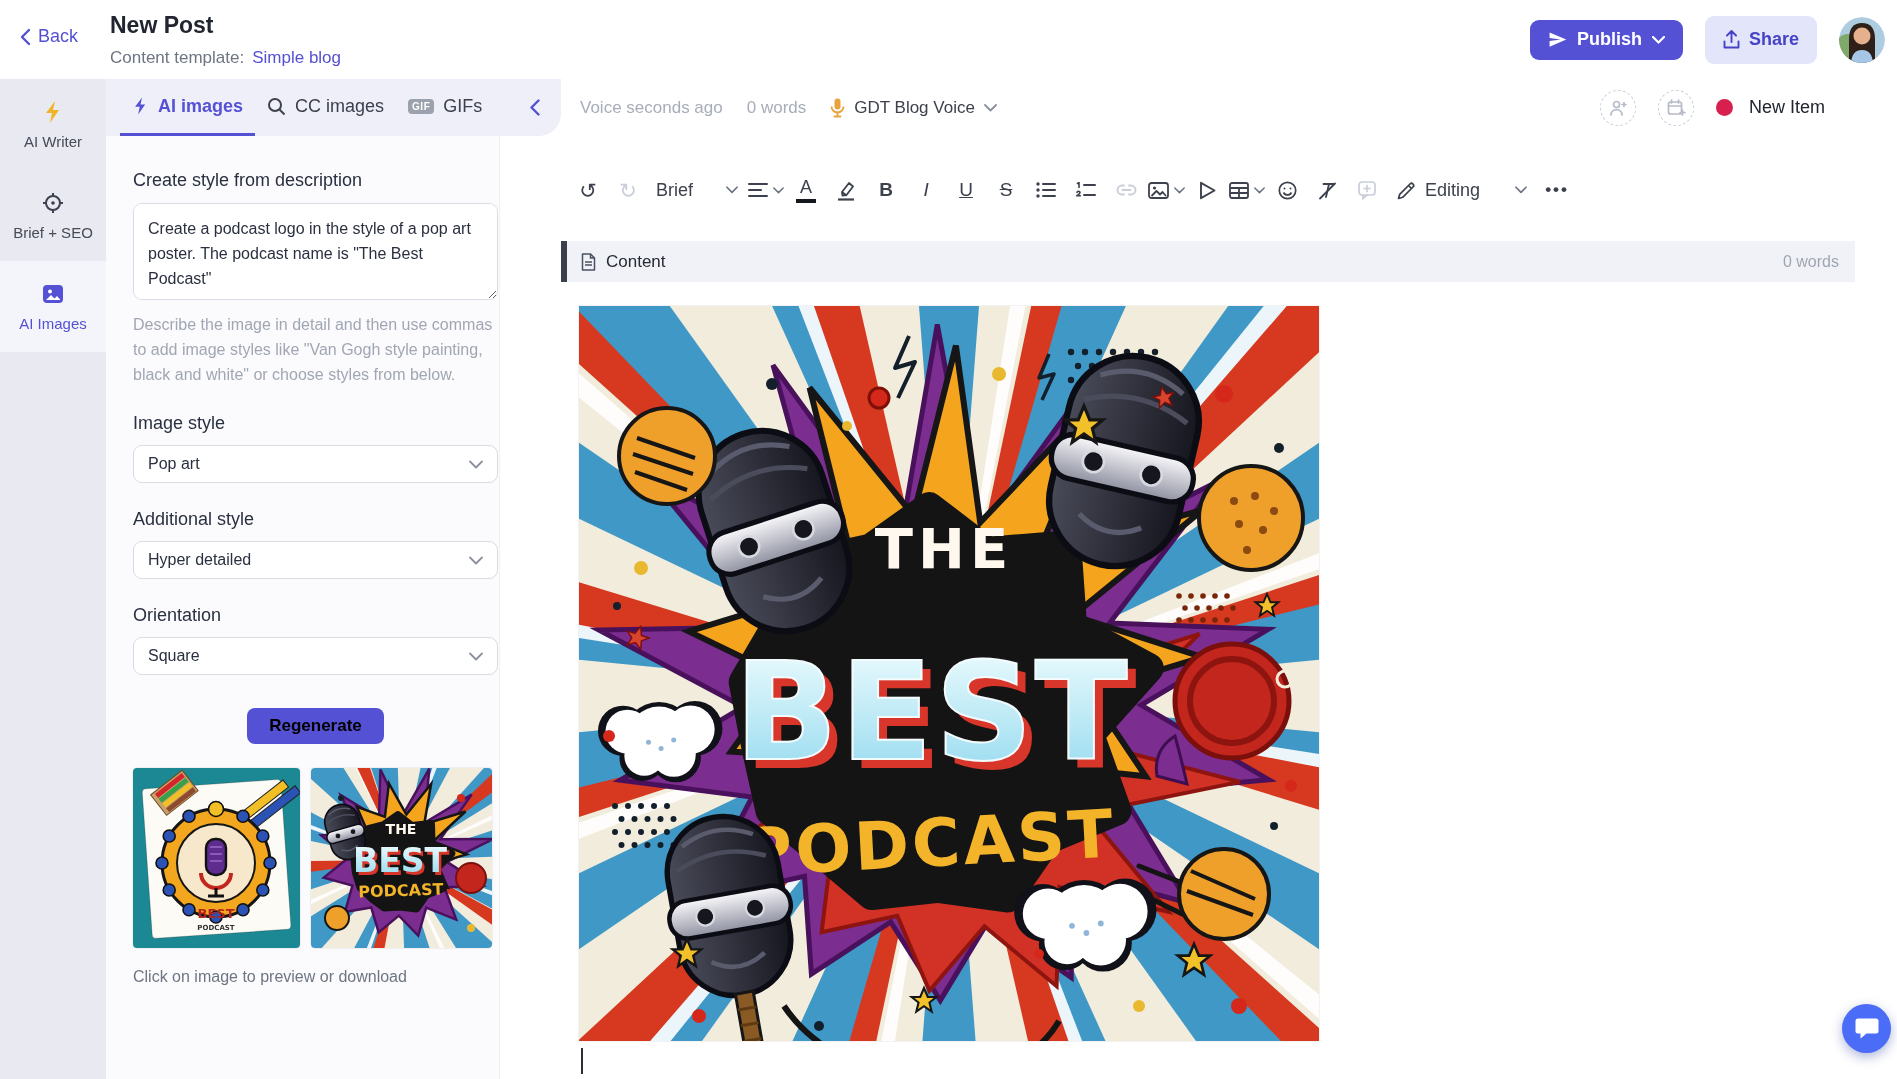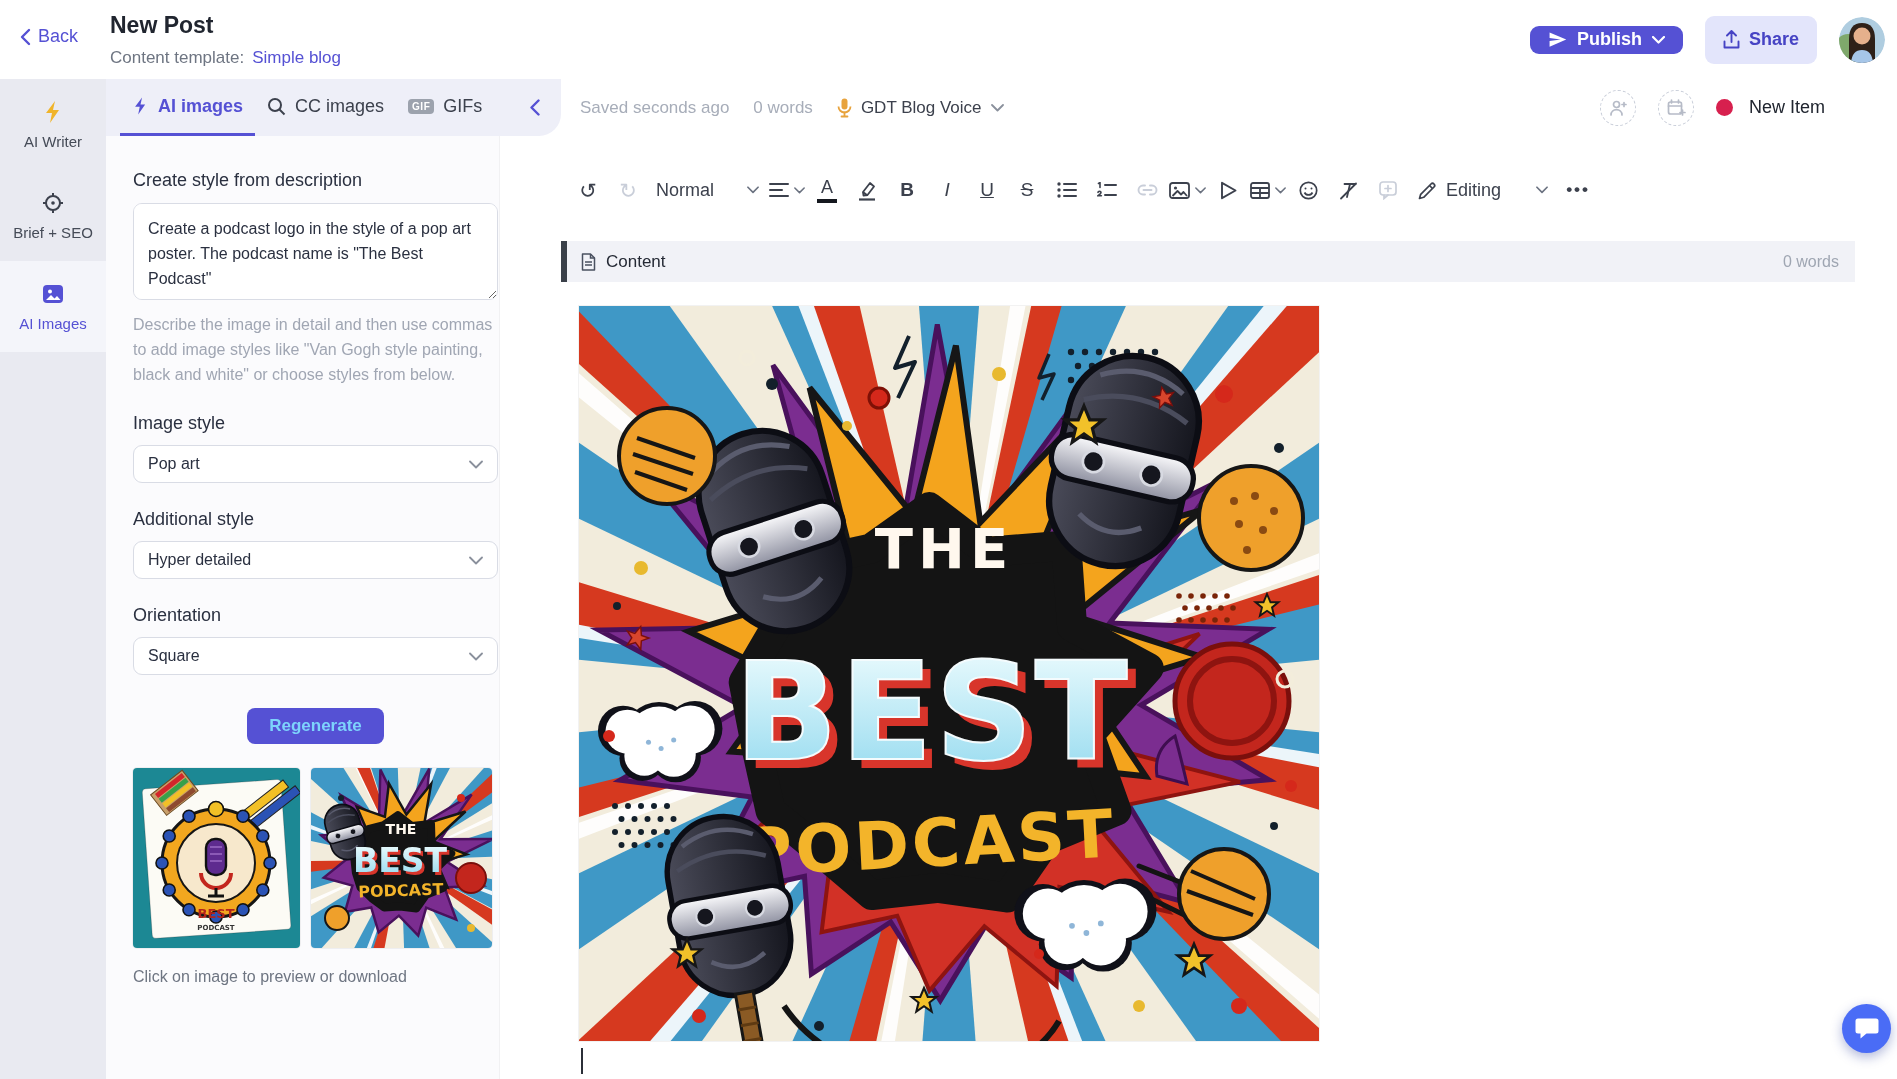--- a/index.html
+++ b/index.html
@@ -10,21 +10,21 @@
   
   .header { position:absolute; top:0; left:0; width:1897px; height:79px; background:#fff; z-index:30; }
   .back { position:absolute; left:20px; top:26px; display:flex; align-items:center; gap:7px;
     color:#5551D4; font-size:18px; cursor:pointer; }
   .titleblock { position:absolute; left:110px; top:12px; }
   .title { font-size:23px; font-weight:700; color:#20252F; }
   .template-line { margin-top:9px; font-size:17px; color:#6E7582; display:flex; gap:8px; }
   .template-link { color:#5551D4; }
   .header-right { position:absolute; right:12px; top:0; height:79px; display:flex; align-items:center; gap:22px; }
   .btn-publish { display:flex; align-items:center; gap:10px; background:#5551D4; color:#fff;
-    border:none; border-radius:9px; height:28px; padding:0 18px; font-size:18px; font-weight:600; cursor:pointer; }
+    border:none; border-radius:9px; height:40px; padding:0 18px; font-size:18px; font-weight:600; cursor:pointer; }
   .btn-share { display:flex; align-items:center; gap:9px; background:#E3E5FB; color:#4643C4;
     border:none; border-radius:9px; height:48px; padding:0 18px; font-size:18px; font-weight:600; cursor:pointer; }
   .avatar { width:46px; height:46px; border-radius:50%; overflow:hidden; cursor:pointer; }
 
   
   .rail { position:absolute; top:79px; left:0; width:106px; bottom:0; background:#E9EAF1; z-index:10; }
   .rail-item { height:91px; display:flex; flex-direction:column; align-items:center; justify-content:center;
     gap:9px; cursor:pointer; }
   .rail-item.active { background:#F4F5FA; }
   .rail-label { font-size:15px; color:#454B57; }
@@ -46,21 +46,21 @@
   .panel-inner { width:365px; }
   .create-label { margin-top:34px; font-size:18px; color:#2A3040; }
   .prompt { margin-top:12px; width:365px; height:97px; border:1px solid #D9DCE5; border-radius:9px;
     padding:12px 14px; font-size:16px; line-height:25px; color:#2A3040; background:#fff; resize:vertical;
     font-family:"Liberation Sans", sans-serif; }
   .helper { margin-top:8px; font-size:16px; line-height:25px; color:#A0A6B3; }
   .field-label { margin-top:26px; font-size:18px; color:#2A3040; }
   .select { margin-top:11px; height:38px; width:365px; border:1px solid #D9DCE5; border-radius:9px; background:#fff;
     display:flex; align-items:center; padding:0 14px; font-size:16px; color:#2A3040; cursor:pointer; }
   .select .chev { margin-left:auto; }
-  .btn-regenerate { margin:33px auto 0; display:block; background:#5551D4; color:#7dd3fc; border:none;
+  .btn-regenerate { margin:33px auto 0; display:block; background:#5551D4; color:#000000; border:none;
     border-radius:8px; height:36px; padding:0 22px; font-size:17px; font-weight:600; cursor:pointer; }
   .thumbs { margin-top:24px; display:flex; gap:11px; }
   .thumb { border-radius:4px; overflow:hidden; cursor:pointer; box-shadow:0 0 0 1px rgba(0,0,0,.05); }
   .caption { margin-top:20px; font-size:16px; color:#6E7582; }
 
   
   .editor { position:absolute; top:79px; left:500px; width:1397px; bottom:0; background:#fff; }
   .statusrow { position:absolute; top:0; left:0; right:0; height:57px; display:flex; align-items:center;
     padding:0 72px 0 80px; }
   .status-muted { color:#A7ADB9; font-size:17px; }
@@ -323,21 +323,21 @@
             <circle cx="160" cy="160" r="4" fill="#E8B92F"></circle>
         </svg>
       </div>
     </div>
     <div class="caption">Click on image to preview or download</div>
   </div>
 </div>
 
 <div class="editor">
   <div class="statusrow">
-    <span class="status-muted">Saved seconds ago</span>
+    <span class="status-muted">Voice seconds ago</span>
     <span class="sep"></span>
     <span class="status-muted">0 words</span>
     <div class="voice">
       <svg width="15" height="20" viewBox="0 0 15 20">
           <rect x="4.5" y="0.5" width="6" height="11" rx="3" fill="#E8A33D"></rect>
           <path d="M1.5 8.5 a6 6 0 0 0 12 0" fill="none" stroke="#E8A33D" stroke-width="1.8"></path>
           <path d="M7.5 14.5 v3 M4.5 18.5 h6" stroke="#E8A33D" stroke-width="1.8" stroke-linecap="round"></path>
         </svg>
       <span>GDT Blog Voice</span>
       <svg width="13" height="8" viewBox="0 0 13 8">
@@ -367,21 +367,21 @@
   </div>
 
   <div class="toolbar">
     <button class="tb">
         <span class="glyph">↺</span>
       </button>
     <button class="tb dis">
         <span class="glyph">↻</span>
       </button>
     <button class="tb tb-normal">
-      <span>Normal</span>
+      <span>Brief</span>
       <svg width="12" height="8" viewBox="0 0 13 8" style="margin-left:28px">
           <polyline points="1,1 6.5,6.5 12,1" fill="none" stroke="#6B7280" stroke-width="1.8" stroke-linecap="round" stroke-linejoin="round"></polyline>
         </svg>
     </button>
     <button class="tb">
       <svg width="20" height="16" viewBox="0 0 20 16" stroke="#3C414D" stroke-width="2" stroke-linecap="round">
           <path d="M1 2 h18 M1 8 h12 M1 14 h18"></path>
         </svg>
       <svg width="11" height="7" viewBox="0 0 13 8">
           <polyline points="1,1 6.5,6.5 12,1" fill="none" stroke="#6B7280" stroke-width="1.8" stroke-linecap="round" stroke-linejoin="round"></polyline>

